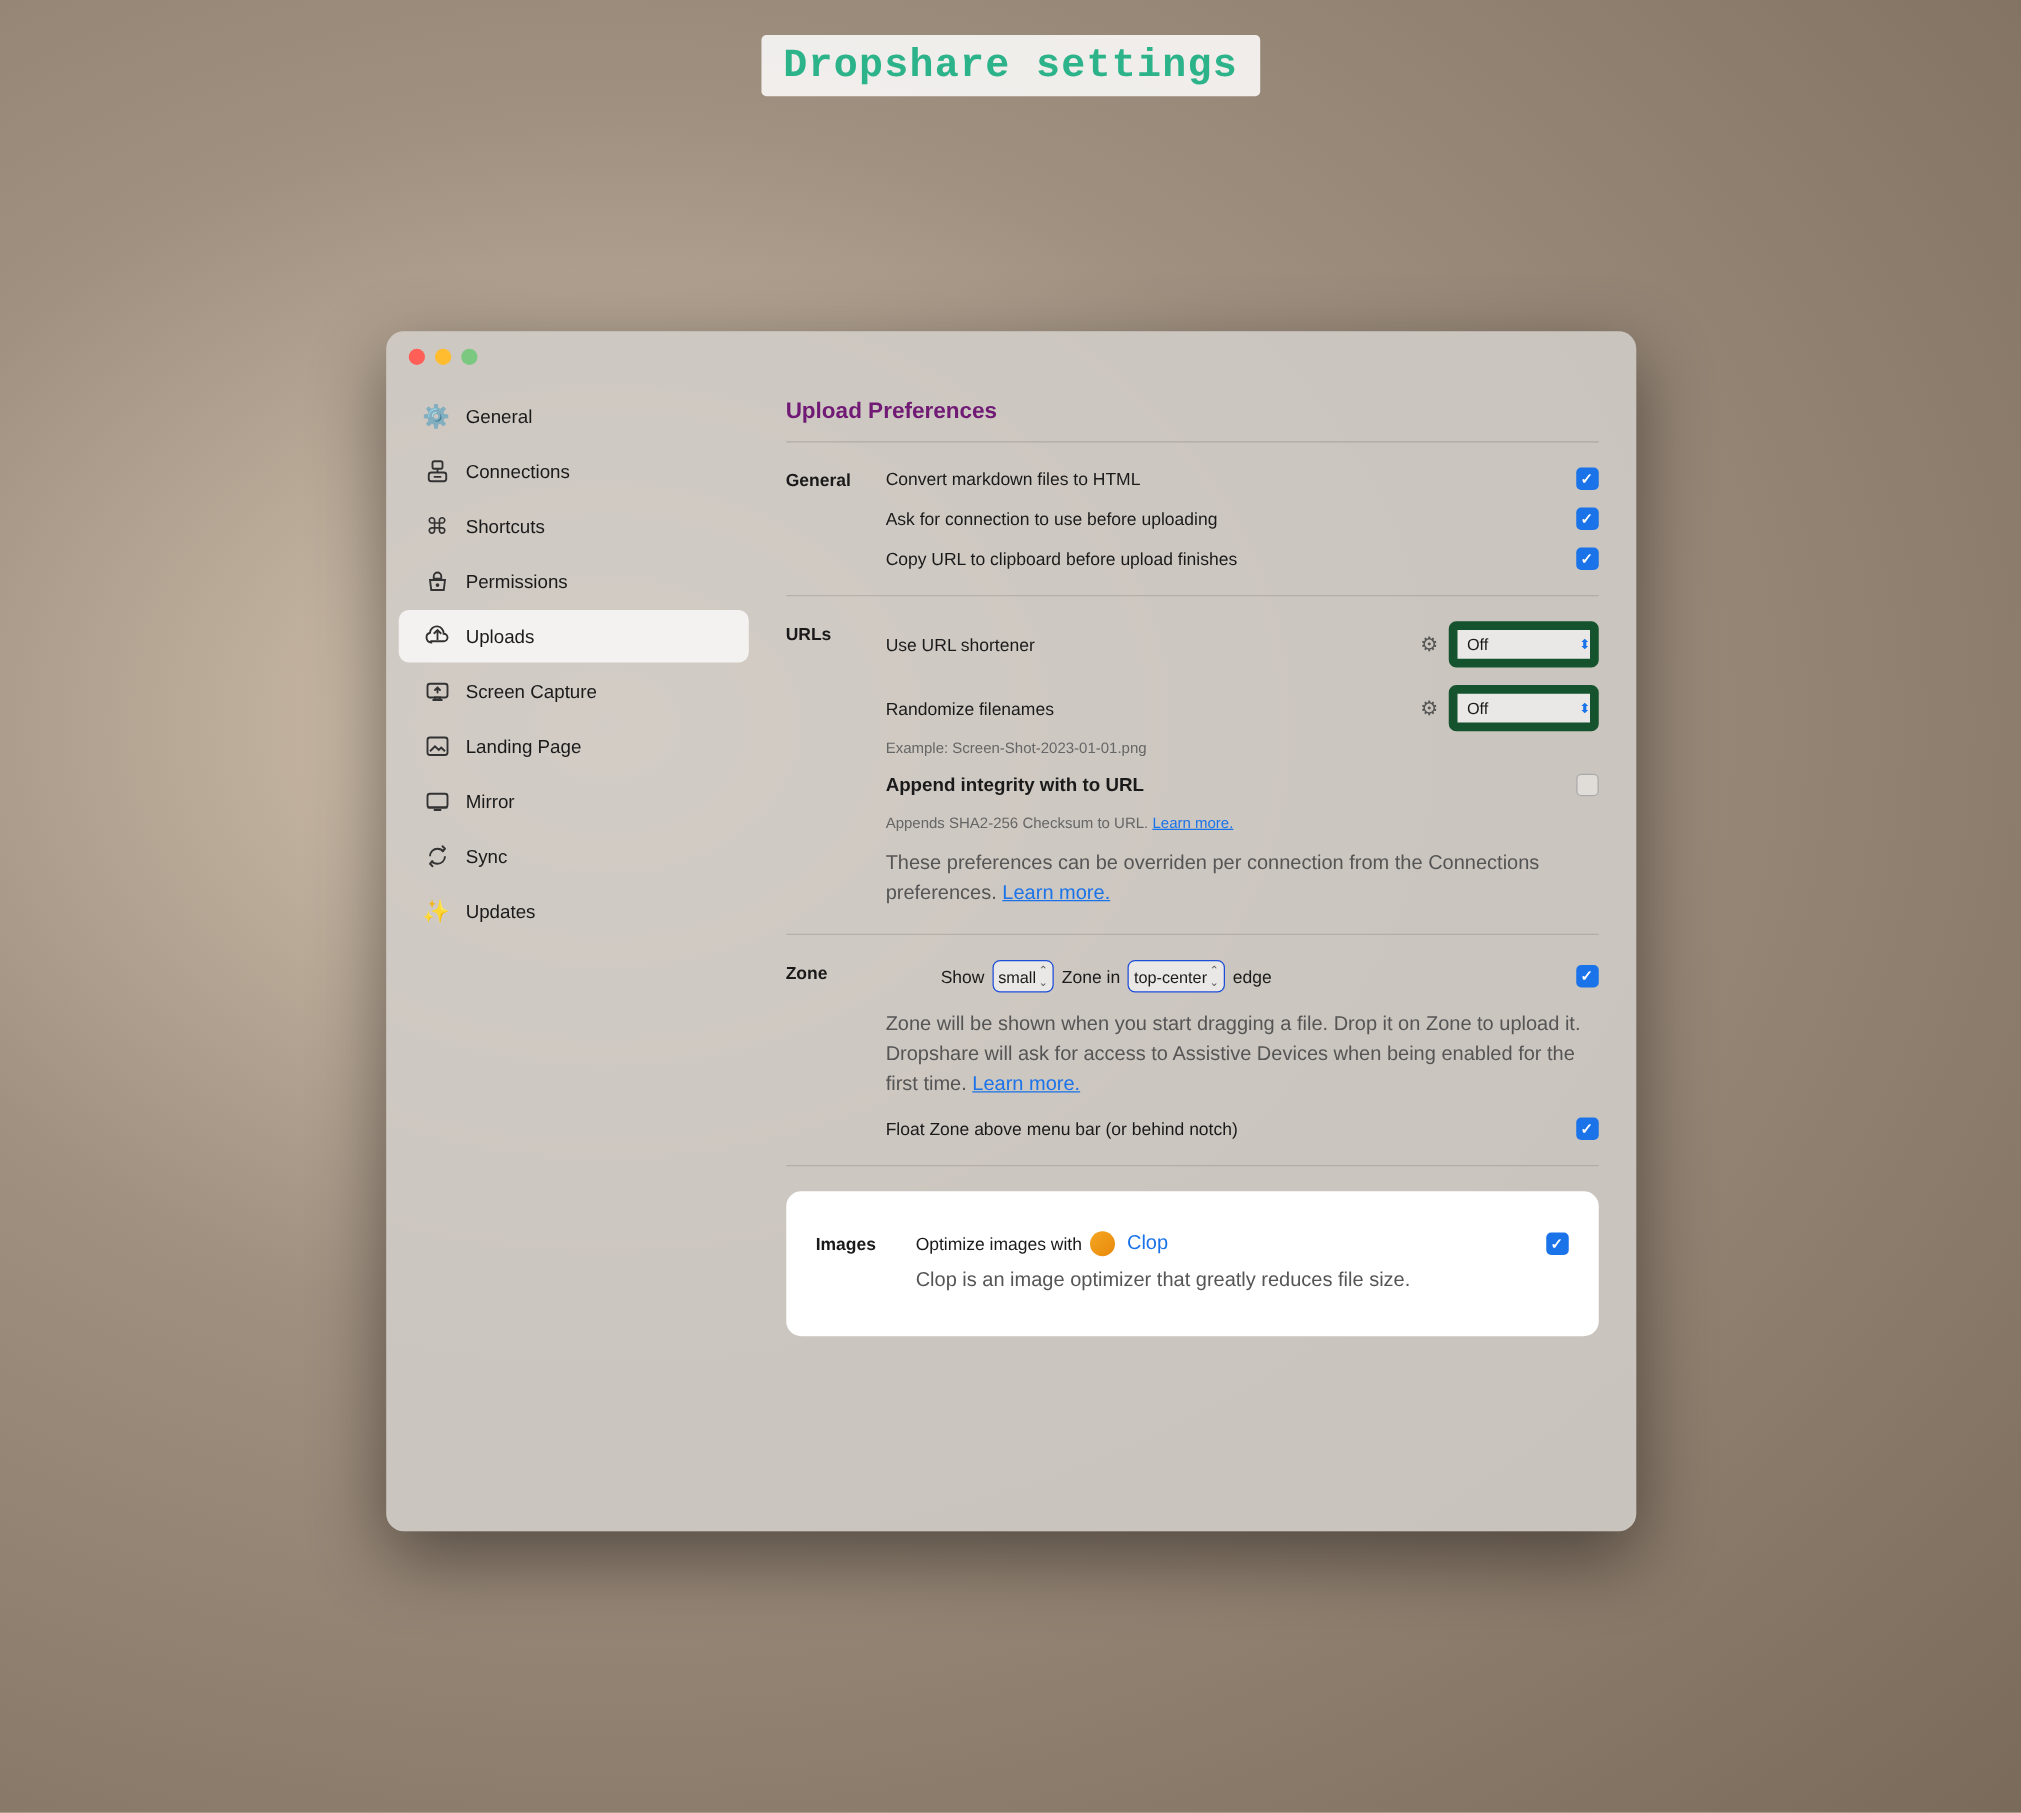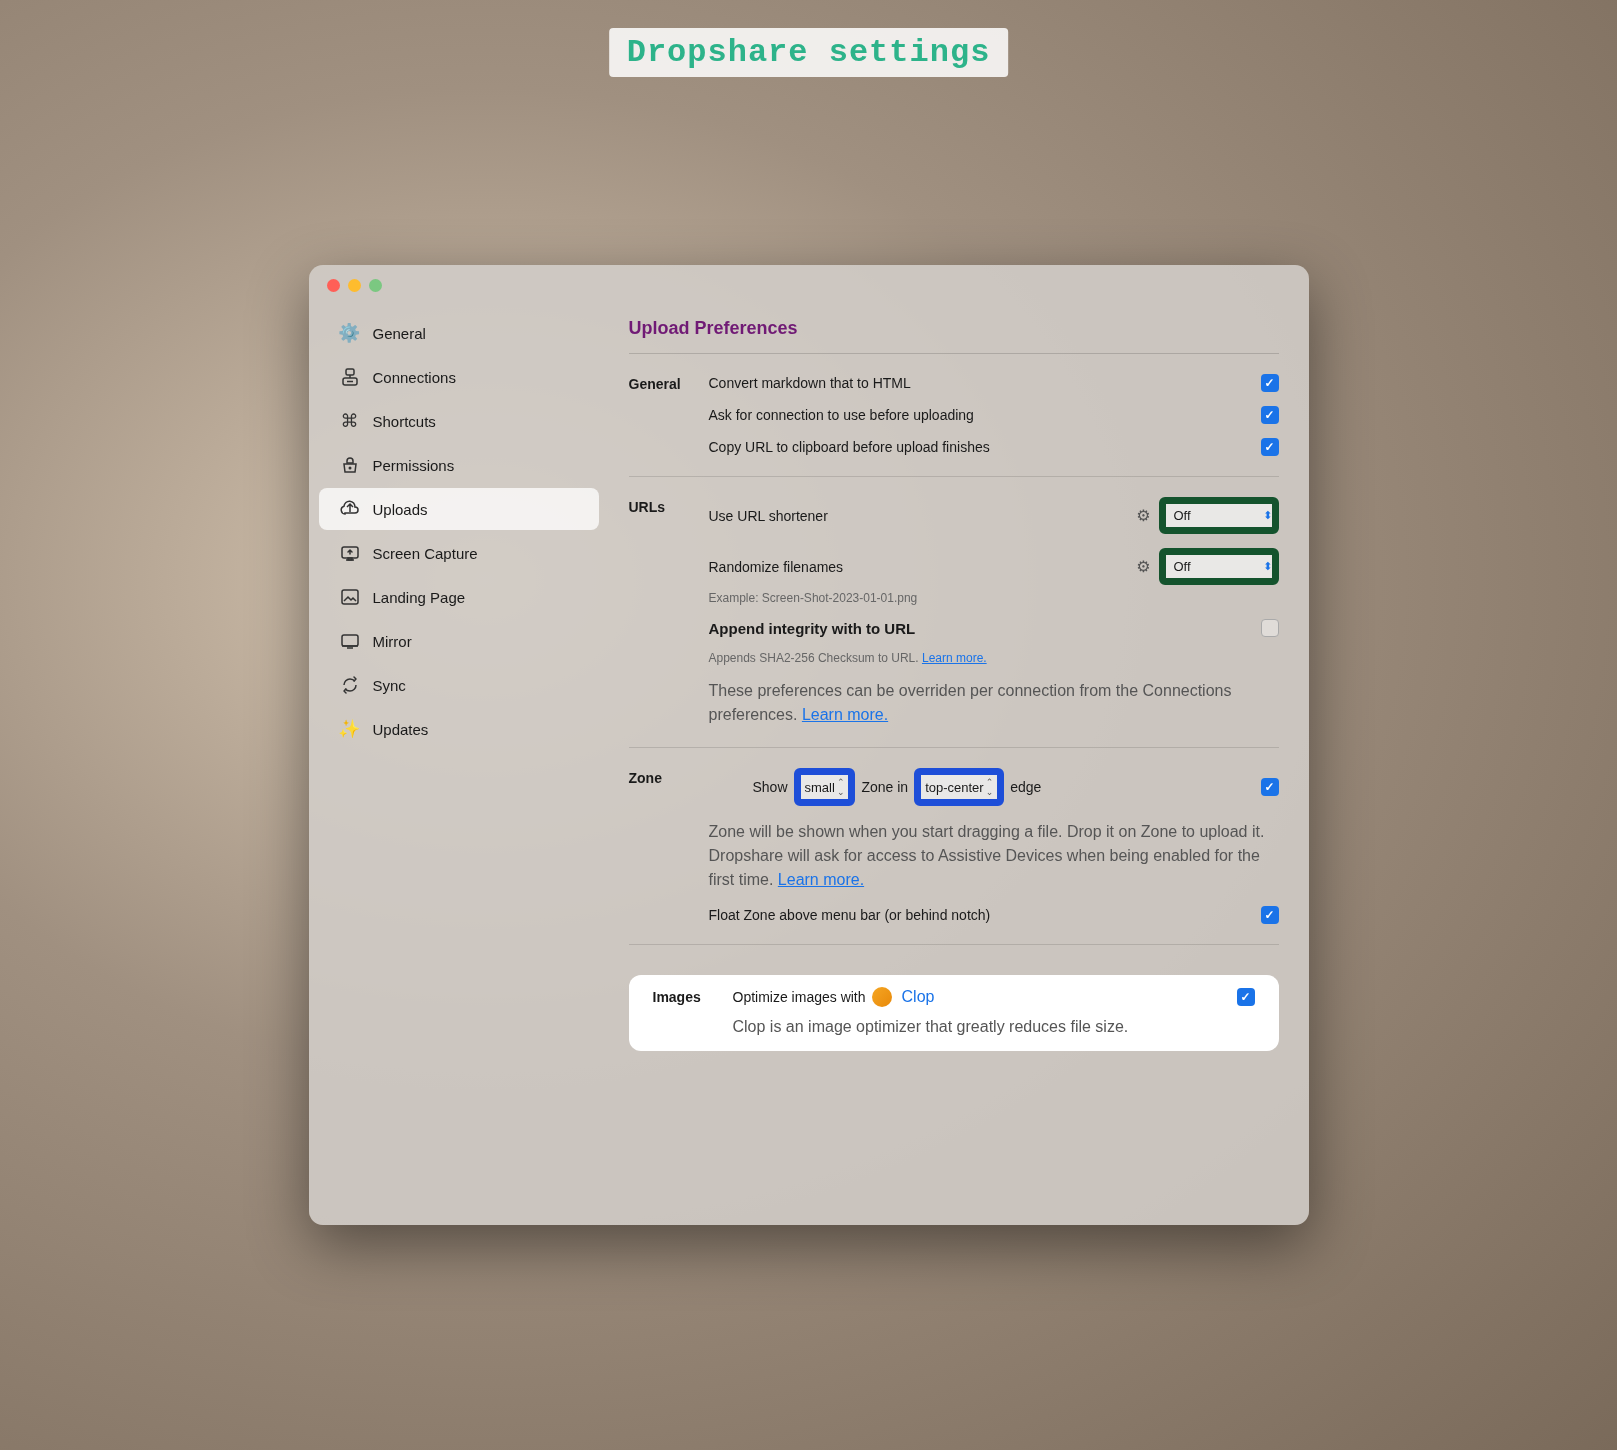--- a/index.html
+++ b/index.html
@@ -225,39 +225,38 @@
       gap: 6px;
       flex: 1;
       margin-left: 44px;
     }
     .zone-text {
       font-size: 14px;
       color: #1a1a1a;
     }
     .zone-select {
       background: rgba(240,240,240,0.8);
-      border: 7px solid #1d4ed8;
+      border: 1px solid #1d4ed8;
       border-radius: 6px;
       padding: 2px 4px;
       font-size: 13px;
       color: #1a1a1a;
       cursor: pointer;
       display: inline-flex;
       align-items: center;
       gap: 2px;
     }
     .chevron-icon {
       font-size: 9px;
       color: #555;
     }
     .images-section {
       background: white;
       border-radius: 12px;
-      padding: 12px 24px;
-      margin-top: 10px;
+      padding: 32px 24px;
     }
     .clop-label {
       color: #1a73e8;
       font-weight: 500;
       cursor: pointer;
     }
     .clop-icon {
       width: 20px;
       height: 20px;
       border-radius: 50%;
@@ -368,21 +367,21 @@
     </div>
 
     <div class="main-content">
       <div class="page-title">Upload Preferences</div>
 
       <div class="section">
         <div class="section-row">
           <div class="section-label">General</div>
           <div class="section-body">
             <div class="pref-row">
-              <span class="pref-label">Convert markdown that to HTML</span>
+              <span class="pref-label">Convert markdown files to HTML</span>
               <div class="checkbox">
                 <span class="checkbox-check">✓</span>
               </div>
             </div>
             <div class="pref-row">
               <span class="pref-label">Ask for connection to use before uploading</span>
               <div class="checkbox">
                 <span class="checkbox-check">✓</span>
               </div>
             </div>

